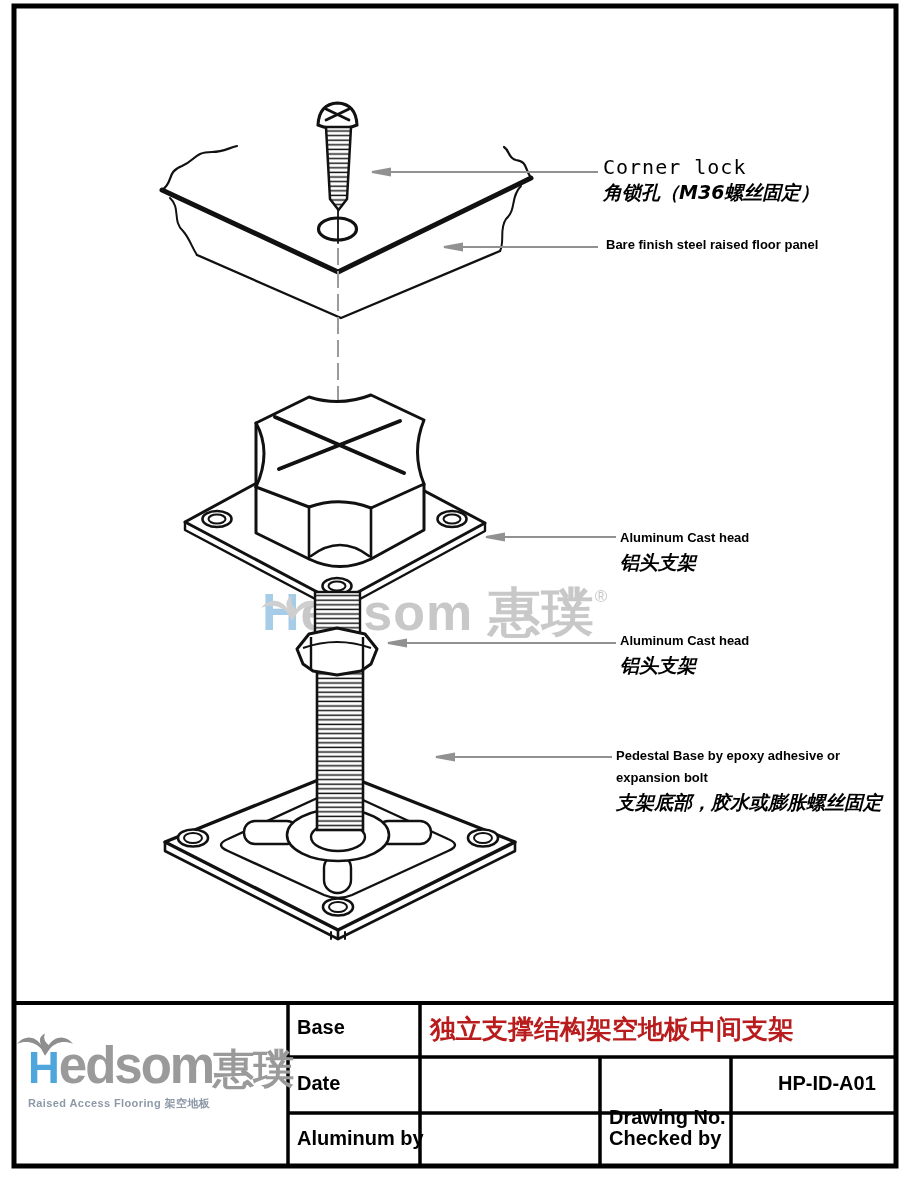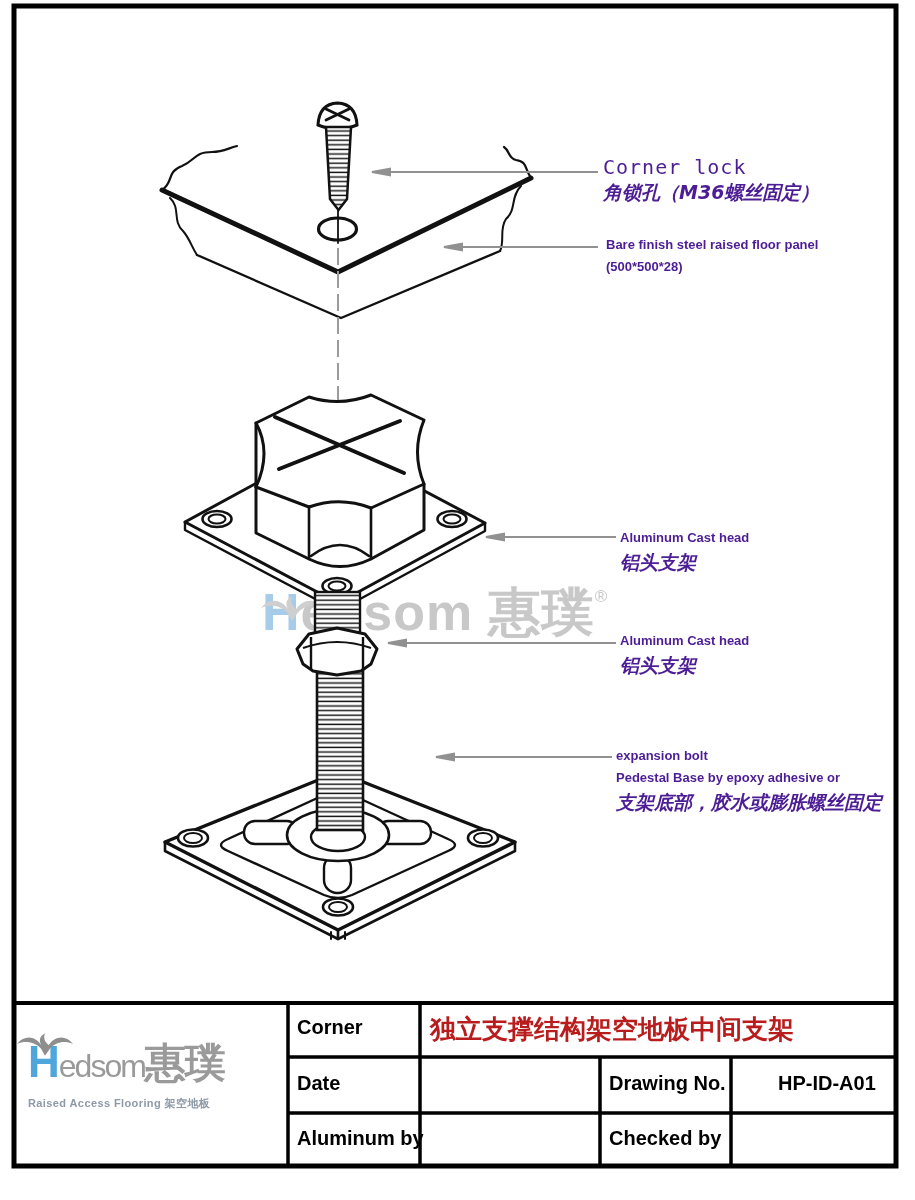--- a/index.html
+++ b/index.html
@@ -7,34 +7,34 @@
         font-family:"Liberation Sans",sans-serif;color:#111;}
   svg.draw{position:absolute;left:0;top:0;z-index:2;}
   
   .watermark{position:absolute;left:262px;top:578px;z-index:1;white-space:nowrap;
              font-weight:bold;font-size:52px;letter-spacing:1px;}
   .watermark .wm-h{color:#a6cce8;}
   .watermark .wm-rest{color:#c8c8c8;}
   .watermark .wm-reg{color:#c8c8c8;font-size:17px;vertical-align:28px;font-weight:normal;}
   .wm-bird{position:absolute;left:-2px;top:16px;}
   
-  .ann{position:absolute;z-index:3;color:#4c1d95;white-space:nowrap;}
+  .ann{position:absolute;z-index:3;color:#000000;white-space:nowrap;}
   .ann .en{font-weight:bold;font-size:13px;line-height:22px;}
   .ann .mono{font-family:"DejaVu Sans Mono",monospace;font-weight:normal;font-size:20px;line-height:24px;letter-spacing:1px;}
   .ann .zh{font-weight:600;font-size:19px;line-height:27px;font-family:"DejaVu Sans",sans-serif;font-style:italic;}
   
   .tb-label{position:absolute;z-index:3;font-weight:bold;font-size:20px;color:#000;white-space:nowrap;}
   .tb-title-value{position:absolute;z-index:3;font-weight:600;font-size:26px;color:#b91c1c;white-space:nowrap;
                   font-family:"DejaVu Serif","Liberation Serif",serif;}
   .tb-drawno{position:absolute;z-index:3;font-weight:bold;font-size:20px;color:#000;}
   
   .logo{position:absolute;left:28px;top:1036px;z-index:3;width:260px;}
   .logo-row1{position:relative;height:52px;white-space:nowrap;}
   .logo-h{color:#4FA6DC;font-weight:bold;font-size:44px;letter-spacing:-1px;}
-  .logo-rest{color:#9a9a9a;font-weight:normal;font-size:32px;letter-spacing:-2px;}
+  .logo-rest{color:#9a9a9a;font-weight:bold;font-size:51px;letter-spacing:-2px;}
   .logo-cn{color:#9a9a9a;font-weight:bold;font-size:41px;letter-spacing:-1px;}
   .logo-bird{position:absolute;left:-12px;top:-4px;}
   .logo-tagline{margin-top:8px;color:#8e99a8;font-weight:bold;font-size:11px;letter-spacing:.4px;white-space:nowrap;}
 </style>
 </head>
 <body>
 
 <div id="page">
 
   <div class="watermark">
@@ -156,43 +156,42 @@
     </g>
   </svg>
 
   <div class="ann" style="left:603px;top:155px;">
     <div class="mono">Corner lock</div>
     <div class="zh">角锁孔（M36螺丝固定）</div>
   </div>
 
   <div class="ann" style="left:606px;top:234px;">
     <div class="en">Bare finish steel raised floor panel</div>
-    <div class="en">(500*500*28)</div>
   </div>
 
   <div class="ann" style="left:620px;top:527px;">
     <div class="en">Aluminum Cast head</div>
     <div class="zh">铝头支架</div>
   </div>
 
   <div class="ann" style="left:620px;top:630px;">
     <div class="en">Aluminum Cast head</div>
     <div class="zh">铝头支架</div>
   </div>
 
   <div class="ann" style="left:616px;top:745px;">
+    <div class="en">Pedestal Base by epoxy adhesive or</div>
     <div class="en">expansion bolt</div>
-    <div class="en">Pedestal Base by epoxy adhesive or</div>
     <div class="zh">支架底部，胶水或膨胀螺丝固定</div>
   </div>
 
-  <div class="tb-label" style="left:297px;top:1016px;">Corner</div>
+  <div class="tb-label" style="left:297px;top:1016px;">Base</div>
   <div class="tb-title-value" style="left:430px;top:1012px;">独立支撑结构架空地板中间支架</div>
   <div class="tb-label" style="left:297px;top:1072px;">Date</div>
-  <div class="tb-label" style="left:609px;top:1072px;">Drawing No.</div>
+  <div class="tb-label" style="left:609px;top:1106px;">Drawing No.</div>
   <div class="tb-drawno" style="left:778px;top:1072px;">HP-ID-A01</div>
   <div class="tb-label" style="left:297px;top:1127px;">Aluminum by</div>
   <div class="tb-label" style="left:609px;top:1127px;">Checked by</div>
 
   <div class="logo">
     <div class="logo-row1">
       <svg class="logo-bird" width="58" height="26" viewBox="0 0 60 26">
         <path d="M1,12 C9,2 20,4 26,13 C23,6 26,3 30,1 C28,6 30,10 34,13 C40,4 51,2 59,12 C50,8 41,10 35,17 L30,24 L26,17 C20,10 10,8 1,12 Z" fill="#8e8e8e"></path>
       </svg><span class="logo-h">H</span><span class="logo-rest">edsom</span><span class="logo-cn">惠璞</span>
     </div>

